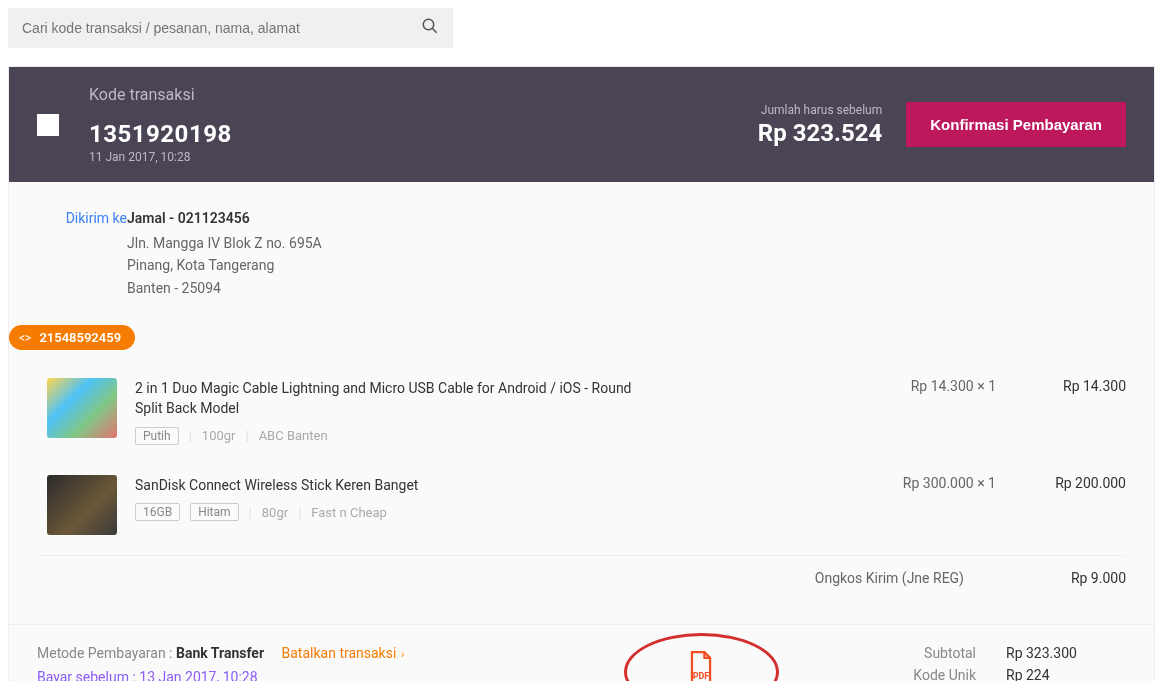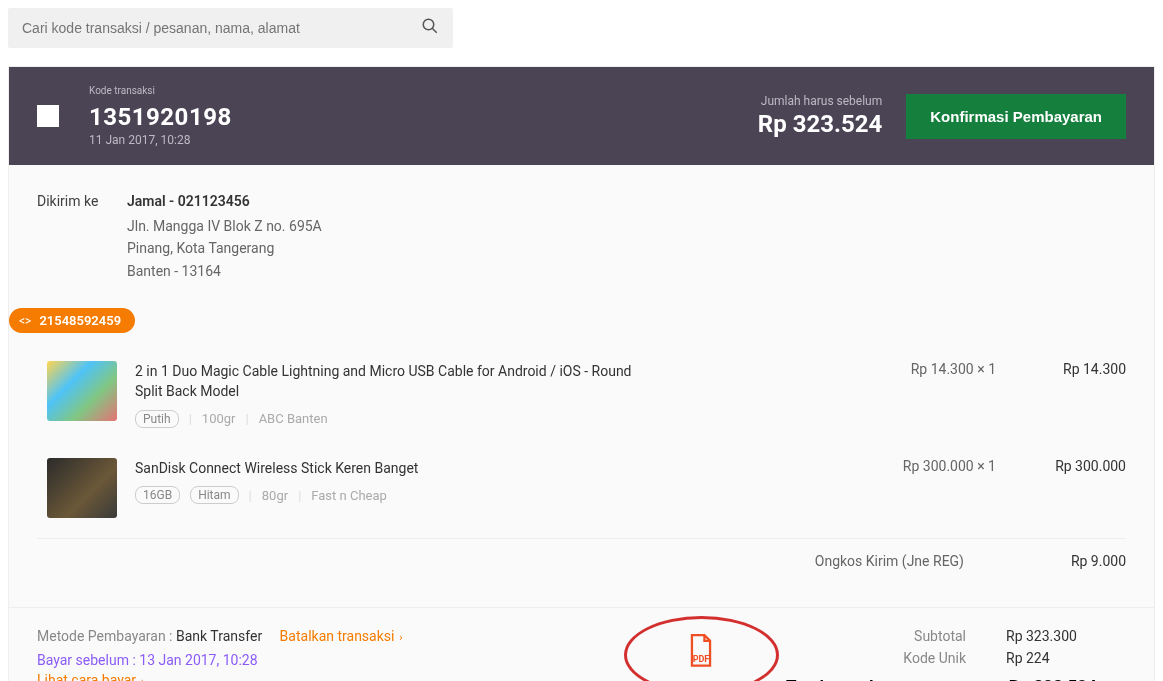--- a/index.html
+++ b/index.html
@@ -6,61 +6,61 @@
 body { font-family: -apple-system, BlinkMacSystemFont, "Segoe UI", Roboto, Arial, sans-serif; background: #fff; color: #333; font-size: 14px; }
 .container { width: 1163px; padding: 8px; }
 .search-wrap { padding: 0 0 18px 0; }
 .search-box { width: 445px; height: 40px; background: #f0f0f0; border-radius: 2px; display: flex; align-items: center; padding: 0 14px; }
 .search-box input { flex: 1; border: none; background: transparent; outline: none; font-size: 14px; color: #777; }
 .search-icon { color: #555; font-size: 18px; }
 .tx-card { border: 1px solid #eee; background: #fafafa; }
 .tx-header { background: #4a4455; color: #fff; padding: 18px 28px; display: flex; align-items: center; }
 .tx-header .chk { width: 22px; height: 22px; background: #fff; margin-right: 30px; }
 .tx-code-block { flex: 1; }
-.tx-code-label { font-size: 10px; color: #bdb9c4; margin-bottom: 7px; }
+.tx-code-label { font-size: 16px; color: #bdb9c4; margin-bottom: 16px; }
 .tx-code { font-size: 24px; font-weight: 700; letter-spacing: 0.5px; }
 .tx-date { font-size: 12px; color: #bdb9c4; margin-top: 2px; }
 .tx-amount-block { text-align: right; margin-right: 24px; }
 .tx-amount-label { font-size: 12px; color: #bdb9c4; margin-bottom: 2px; }
 .tx-amount { font-size: 24px; font-weight: 700; }
-.btn-confirm { background: #15803d; color: #fff; font-weight: 600; font-size: 15px; border: none; padding: 14px 24px; cursor: pointer; }
+.btn-confirm { background: #be185d; color: #fff; font-weight: 600; font-size: 15px; border: none; padding: 14px 24px; cursor: pointer; }
 .tx-body { padding: 28px 28px 24px 28px; }
 .ship-row { display: flex; margin-bottom: 26px; font-size: 14px; }
-.ship-label { width: 90px; color: #404040; }
+.ship-label { width: 90px; color: #3b82f6; text-align: right; }
 .ship-name { font-weight: 600; margin-bottom: 6px; }
 .ship-addr { color: #666; line-height: 1.6; }
 .order-badge { background: #f57c00; color: #fff; display: inline-flex; align-items: center; padding: 5px 14px 5px 10px; border-radius: 14px; font-size: 13px; font-weight: 600; margin-left: -28px; margin-bottom: 18px; }
 .order-badge .bicon { margin-right: 8px; font-size: 12px; font-weight: normal; }
 .items { }
 .item-row { display: flex; align-items: flex-start; padding: 10px 0 20px 10px; }
 .item-img { width: 70px; height: 60px; border-radius: 3px; margin-right: 18px; flex-shrink: 0; display: flex; align-items: center; justify-content: center; }
 .item-info { flex: 1; }
 .item-name { color: #333; margin-bottom: 8px; line-height: 1.45; max-width: 500px; }
 .item-meta { color: #aaa; font-size: 13px; display: flex; align-items: center; gap: 10px; }
-.item-meta .tag { border: 1px solid #ccc; color: #888; padding: 1px 7px; border-radius: 8px; font-size: 12px; }
+.item-meta .tag { border: 1px solid #ccc; color: #888; padding: 1px 7px; border-radius: 2px; font-size: 12px; }
 .item-meta .sep { color: #ddd; }
 .item-price { width: 150px; text-align: right; color: #666; }
 .item-total { width: 130px; text-align: right; color: #333; }
 .ship-cost-row { display: flex; justify-content: flex-end; padding: 14px 0 14px 10px; border-top: 1px solid #eee; font-size: 14px; }
 .ship-cost-label { color: #666; margin-right: 32px; }
 .ship-cost-val { width: 130px; text-align: right; }
 .tx-footer { border-top: 1px solid #eee; padding: 20px 28px; display: flex; align-items: flex-start; }
 .pay-left { flex: 1; }
 .pay-method { color: #888; margin-bottom: 8px; }
-.pay-method b { color: #333; font-weight: 400; }
+.pay-method b { color: #333; font-weight: 700; }
 .link-cancel { color: #f57c00; margin-left: 14px; cursor: pointer; }
 .link-cancel .chev, .link-how .chev { font-size: 11px; margin-left: 2px; }
 .pay-before { color: #8b5cf6; margin-bottom: 4px; }
 .link-how { color: #f57c00; cursor: pointer; }
 .pdf-wrap { position: relative; width: 170px; display: flex; align-items: center; justify-content: center; padding-top: 6px; }
 .pdf-circle { position: absolute; width: 155px; height: 78px; border: 3px solid #d32f2f; border-radius: 50%; left: 8px; top: -12px; }
 .pdf-icon { color: #f04e23; text-align: left; }
 .pdf-icon svg { display: block; }
 .totals { width: 340px; }
-.tot-row { display: flex; justify-content: flex-end; margin-bottom: 6px; font-size: 14px; gap: 10px; }
+.tot-row { display: flex; justify-content: flex-end; margin-bottom: 6px; font-size: 14px; }
 .tot-label { color: #888; margin-right: 30px; }
 .tot-val { width: 120px; text-align: left; color: #333; }
 .tot-row.grand { margin-top: 10px; }
 .tot-row.grand .tot-label { color: #000; font-size: 17px; font-weight: 700; margin-right: 30px; }
 .tot-row.grand .tot-val { font-size: 17px; font-weight: 700; color: #000; }
 </style>
 </head>
 <body>
 
 <div class="container">
@@ -94,21 +94,21 @@
     </div>
 
     <div class="tx-body">
 
       <div class="ship-row">
         <div class="ship-label">Dikirim ke</div>
         <div>
           <div class="ship-name">Jamal - 021123456</div>
           <div class="ship-addr">Jln. Mangga IV Blok Z no. 695A</div>
           <div class="ship-addr">Pinang, Kota Tangerang</div>
-          <div class="ship-addr">Banten - 13164</div>
+          <div class="ship-addr">Banten - 25094</div>
         </div>
       </div>
 
       <div class="order-badge">
         <span class="bicon">&lt;&gt;</span>
         <span>21548592459</span>
       </div>
 
       <div class="items">
 
@@ -135,21 +135,21 @@
             <div class="item-meta">
               <span class="tag">16GB</span>
               <span class="tag">Hitam</span>
               <span class="sep">|</span>
               <span>80gr</span>
               <span class="sep">|</span>
               <span>Fast n Cheap</span>
             </div>
           </div>
           <div class="item-price">Rp 300.000 × 1</div>
-          <div class="item-total">Rp 300.000</div>
+          <div class="item-total">Rp 200.000</div>
         </div>
 
         <div class="ship-cost-row">
           <div class="ship-cost-label">Ongkos Kirim (Jne REG)</div>
           <div class="ship-cost-val">Rp 9.000</div>
         </div>
 
       </div>
     </div>
 

